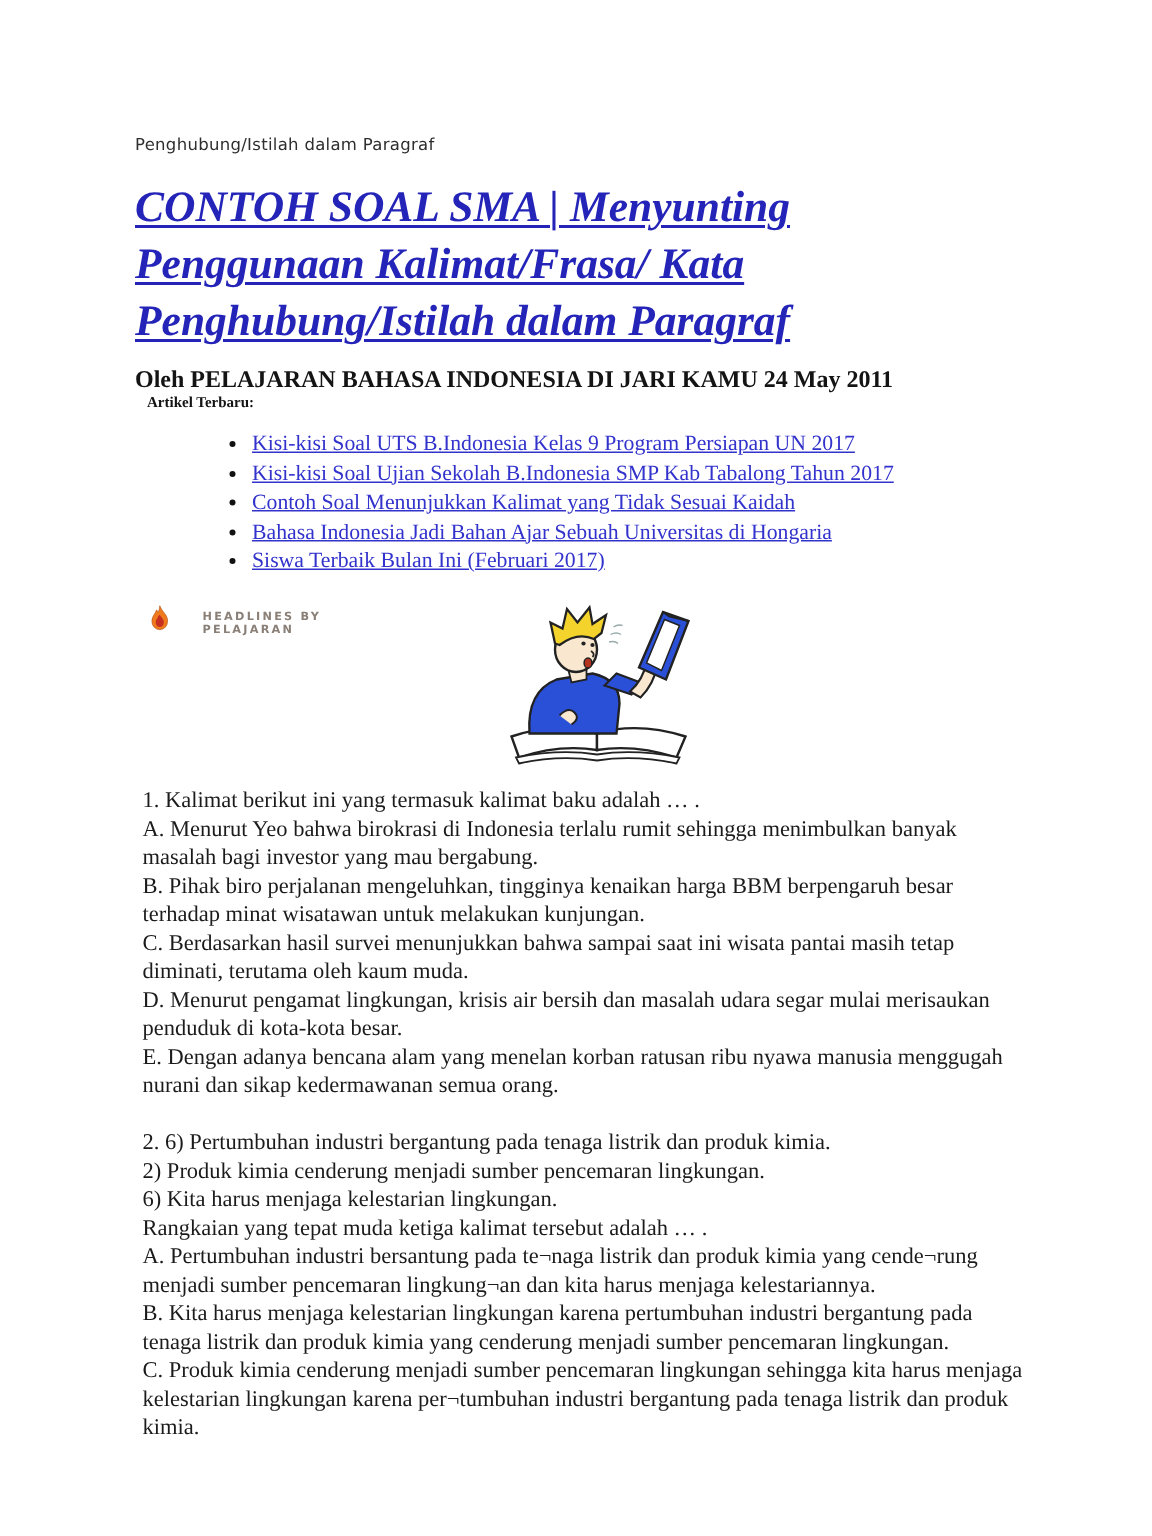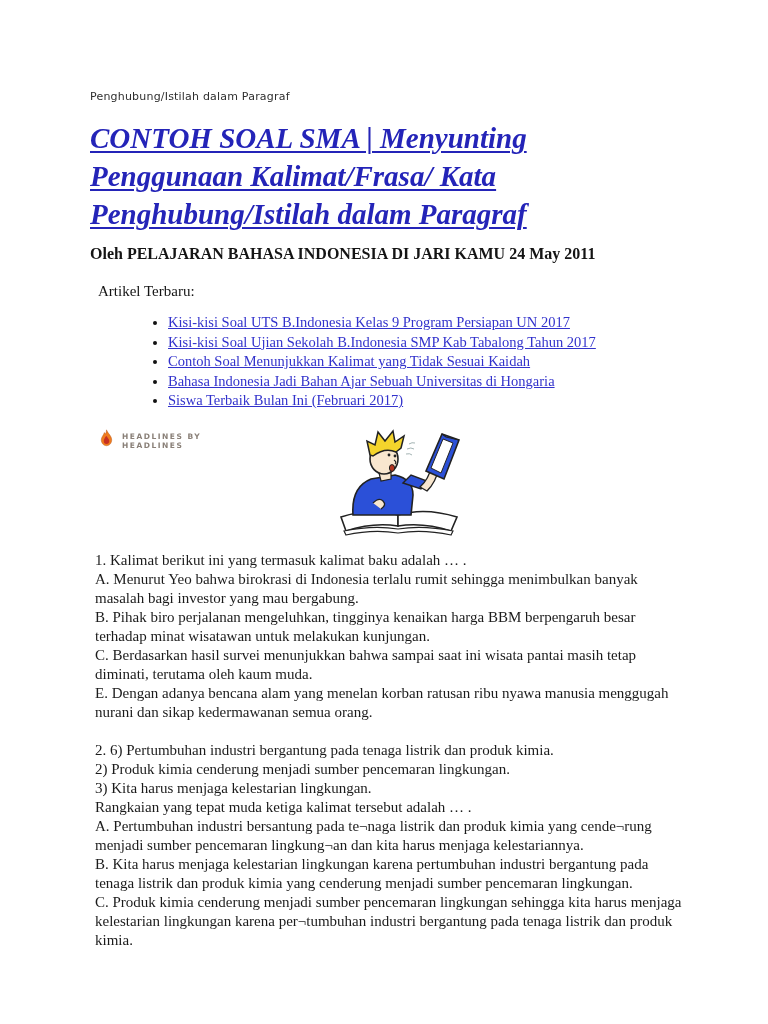--- a/index.html
+++ b/index.html
@@ -37,24 +37,23 @@
     text-underline-offset: 3px;
     font-style: italic;
   }
   .byline {
     margin-top: 12px;
     font-size: 16px;
     font-weight: bold;
     color: #141414;
   }
   .recent-label {
-    margin-top: 20px;
     margin-left: 8px;
-    font-size: 15px;
-    font-weight: normal;
+    font-size: 10px;
+    font-weight: bold;
     color: #141414;
   }
   ul.recent-links {
     margin-top: 13px;
     padding-left: 46px;
     list-style: disc outside;
   }
   ul.recent-links li {
     font-size: 14.5px;
     line-height: 19.5px;
@@ -70,21 +69,21 @@
     position: relative;
     margin-top: 16px;
     height: 112px;
   }
   .feedburner {
     position: absolute;
     left: 8px;
     top: 2px;
     display: flex;
     align-items: flex-start;
-    gap: 7px;
+    gap: 20px;
     cursor: pointer;
   }
   .fb-text {
     font-family: "DejaVu Sans", sans-serif;
     font-size: 7.5px;
     letter-spacing: 1.5px;
     color: #8a8078;
     font-weight: bold;
     line-height: 9px;
     padding-top: 3px;
@@ -145,21 +144,21 @@
 
     <div class="feedburner">
       <span>
         <svg width="17" height="22" viewBox="0 0 16 21">
           <path d="M8 0.8 C9.6 5 13 6.3 13 10.6 A5 5.4 0 0 1 3 10.6 C3 7.6 5.1 6.1 6 3.4 C6.7 5 7.6 5.4 8 0.8 Z" fill="#ef7b1d" stroke="#b35214" stroke-width="0.4"></path>
           <path d="M8 6.6 C9 8.6 10.6 9.2 10.6 11.4 A2.6 2.9 0 0 1 5.4 11.4 C5.4 9.8 6.5 9.1 7 7.5 Z" fill="#c63022"></path>
         </svg>
       </span>
       <span class="fb-text">
         <span>HEADLINES BY</span><br>
-        <span>HEADLINES</span>
+        <span>PELAJARAN</span>
       </span>
     </div>
 
     <div class="illustration">
       <svg width="150" height="112" viewBox="0 0 150 112">
 
         <path d="M75 88 Q48 80 18 90 L23 104 Q50 95 75 99 Z" fill="#ffffff" stroke="#222" stroke-width="1.6"></path>
         <path d="M75 88 Q102 80 134 90 L128 104 Q100 95 75 99 Z" fill="#ffffff" stroke="#222" stroke-width="1.6"></path>
         <path d="M21 104 Q50 98 75 102 Q100 98 130 104 L128 108 Q100 102 75 106 Q50 102 23 108 Z" fill="#ffffff" stroke="#222" stroke-width="1.2"></path>
 
@@ -193,26 +192,27 @@
     </div>
 
   </div>
 
   <div class="questions">
     <div class="qblock">
         <p class="qline">1. Kalimat berikut ini yang termasuk kalimat baku adalah … .</p>
         <p class="qline">A. Menurut Yeo bahwa birokrasi di Indonesia terlalu rumit sehingga menimbulkan banyak masalah bagi investor yang mau bergabung.</p>
         <p class="qline">B. Pihak biro perjalanan mengeluhkan, tingginya kenaikan harga BBM berpengaruh besar terhadap minat wisatawan untuk melakukan kunjungan.</p>
         <p class="qline">C. Berdasarkan hasil survei menunjukkan bahwa sampai saat ini wisata pantai masih tetap diminati, terutama oleh kaum muda.</p>
+        <p class="qline">D. Menurut pengamat lingkungan, krisis air bersih dan masalah udara segar mulai merisaukan penduduk di kota-kota besar.</p>
         <p class="qline">E. Dengan adanya bencana alam yang menelan korban ratusan ribu nyawa manusia menggugah nurani dan sikap kedermawanan semua orang.</p>
       </div>
     <div class="qblock">
         <p class="qline">2. 6) Pertumbuhan industri bergantung pada tenaga listrik dan produk kimia.</p>
         <p class="qline">2) Produk kimia cenderung menjadi sumber pencemaran lingkungan.</p>
-        <p class="qline">3) Kita harus menjaga kelestarian lingkungan.</p>
+        <p class="qline">6) Kita harus menjaga kelestarian lingkungan.</p>
         <p class="qline">Rangkaian yang tepat muda ketiga kalimat tersebut adalah … .</p>
         <p class="qline">A. Pertumbuhan industri bersantung pada te¬naga listrik dan produk kimia yang cende¬rung menjadi sumber pencemaran lingkung¬an dan kita harus menjaga kelestariannya.</p>
         <p class="qline">B. Kita harus menjaga kelestarian lingkungan karena pertumbuhan industri bergantung pada tenaga listrik dan produk kimia yang cenderung menjadi sumber pencemaran lingkungan.</p>
         <p class="qline">C. Produk kimia cenderung menjadi sumber pencemaran lingkungan sehingga kita harus menjaga kelestarian lingkungan karena per¬tumbuhan industri bergantung pada tenaga listrik dan produk kimia.</p>
       </div>
   </div>
 
 </div>
 
 </body></html>

